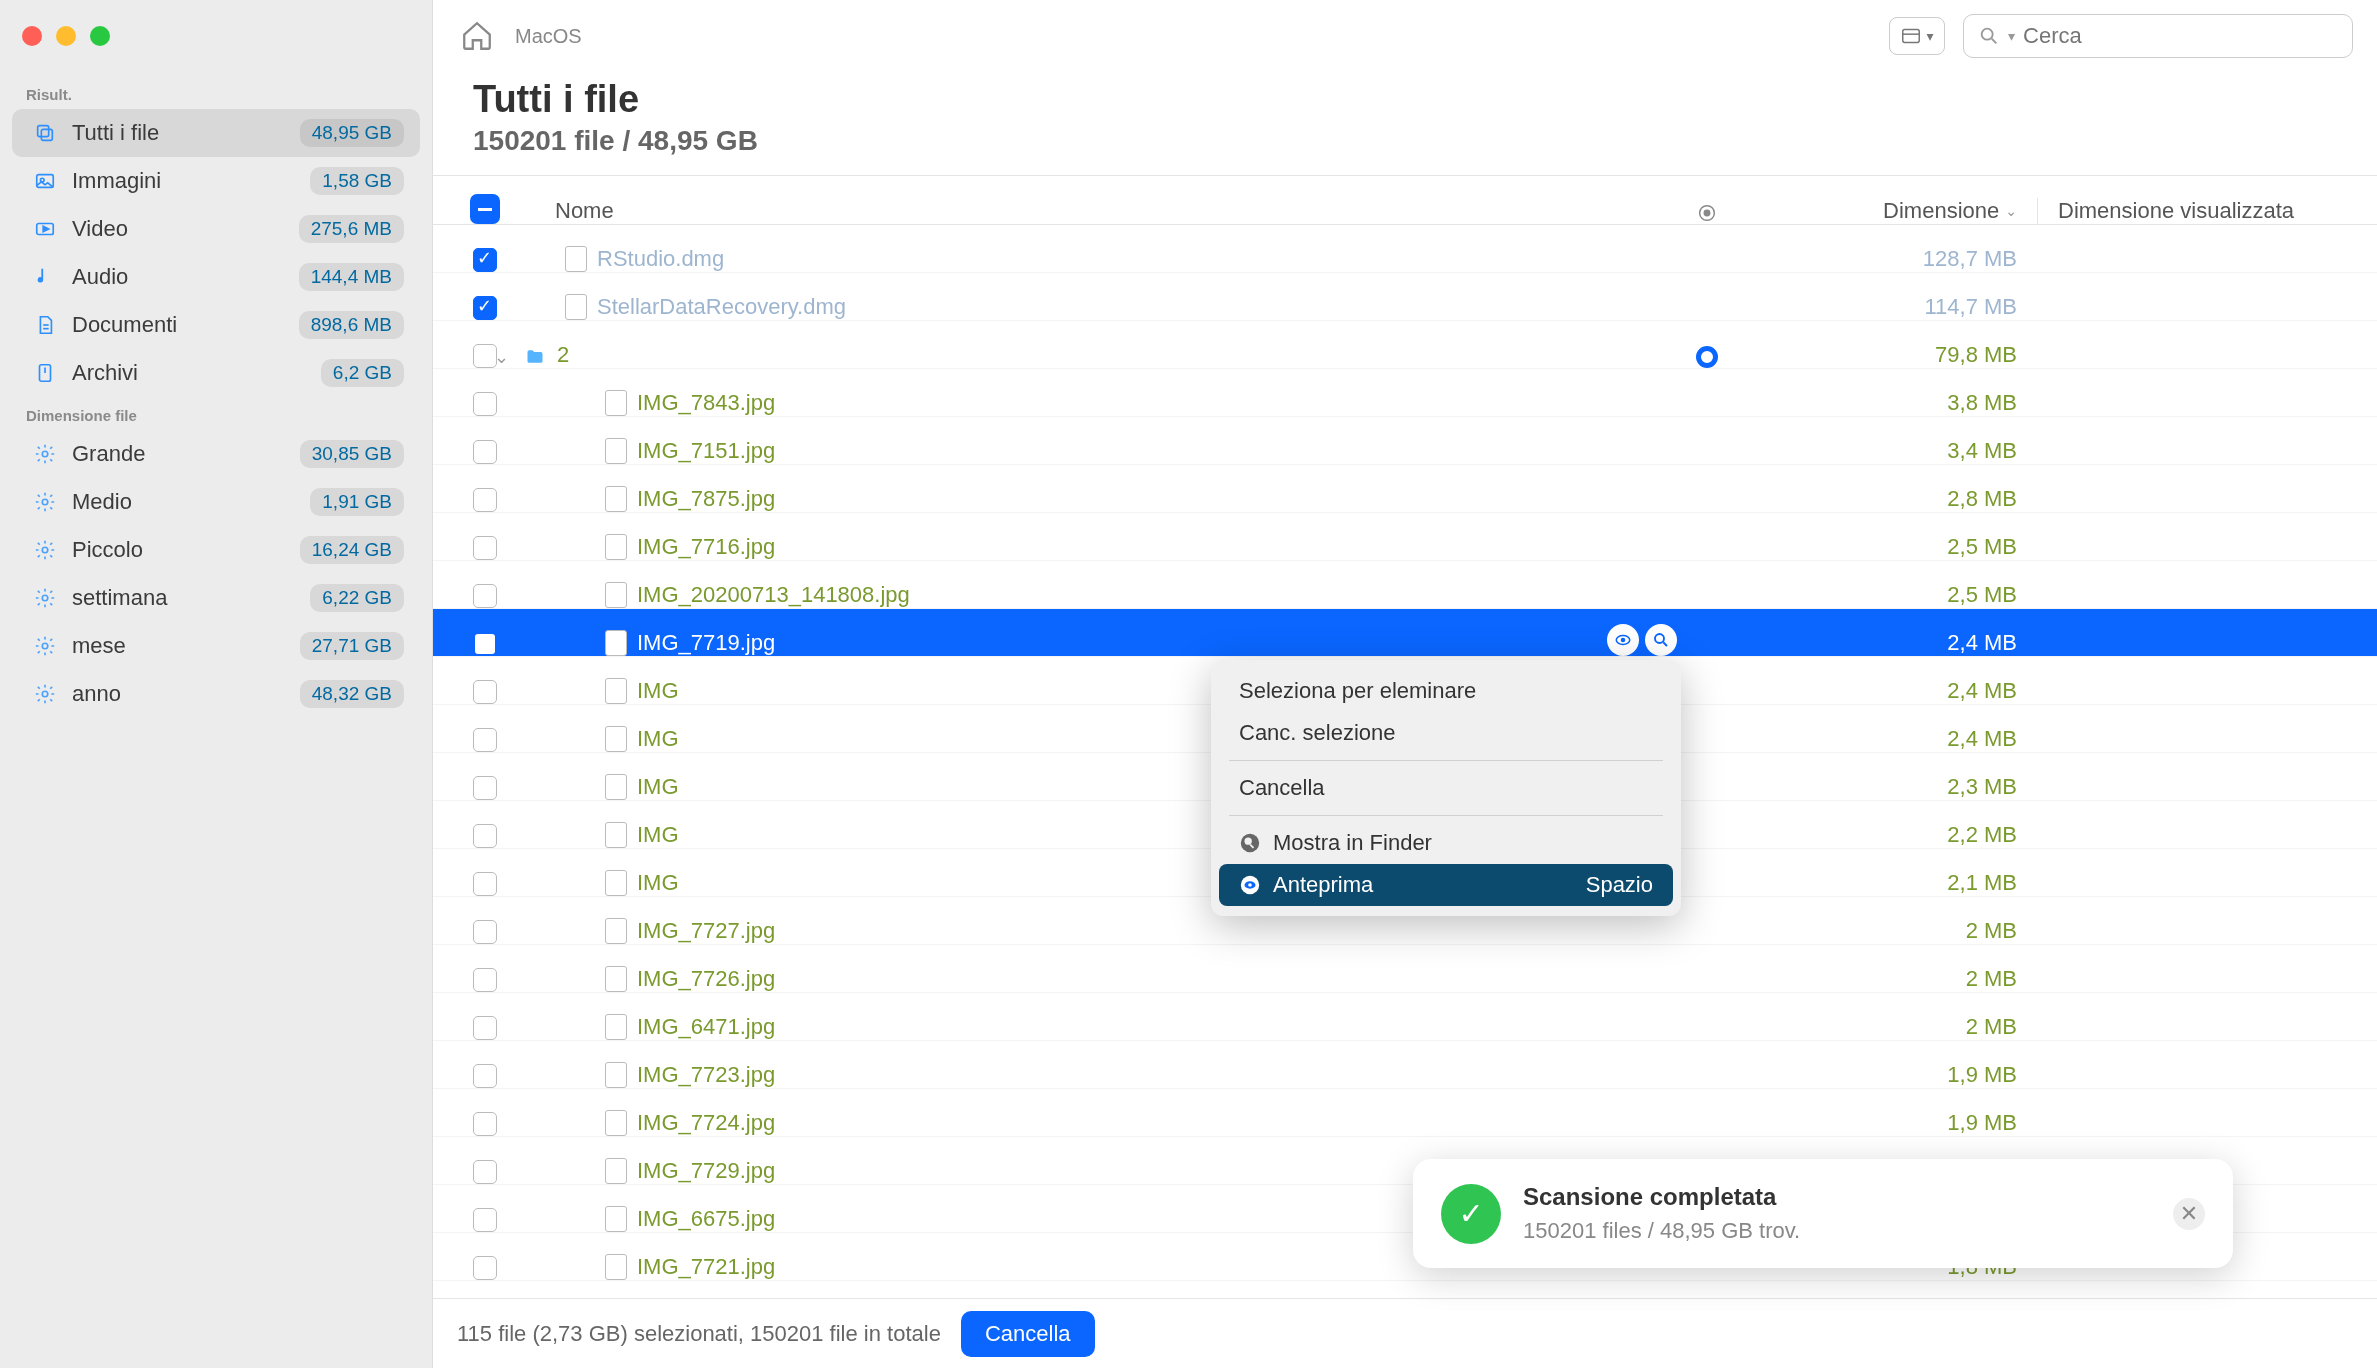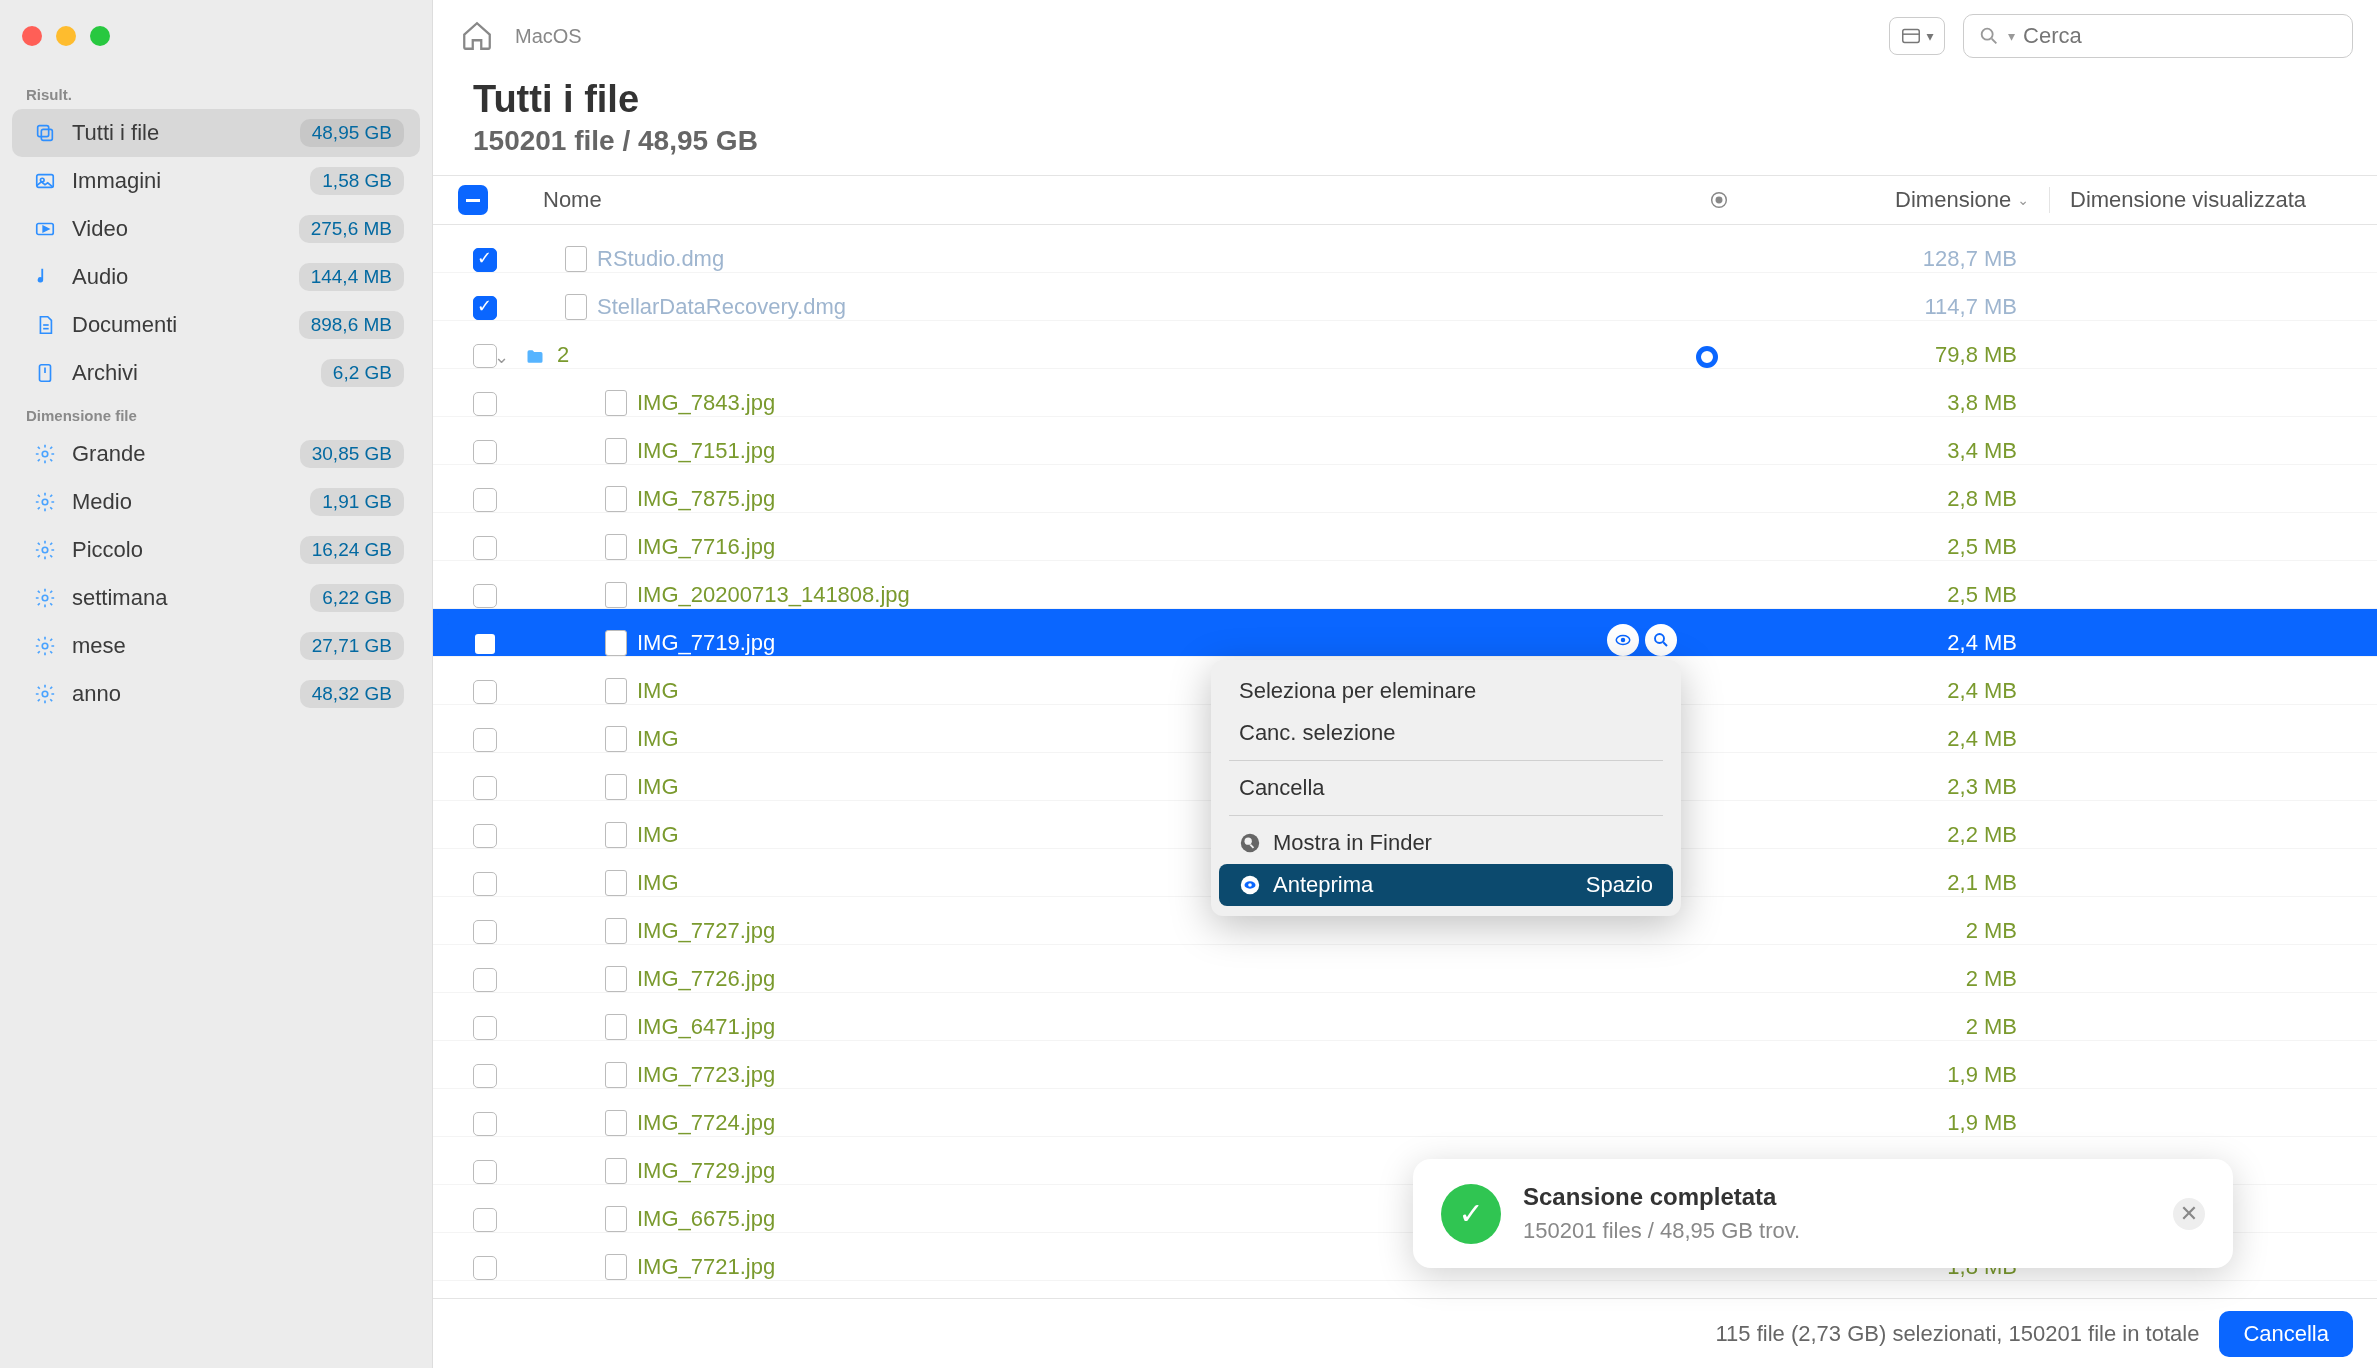--- a/index.html
+++ b/index.html
@@ -23,21 +23,21 @@
 .home-icon { width: 40px; height: 40px; display:flex; align-items:center; justify-content:center; color: #777; }
 .title-block { flex: 1; }
 .title-block .title { font-size: 28px; font-weight: 700; color: #333; }
 .title-block .subtitle { font-size: 20px; color: #888; }
 .view-toggle { width: 56px; height: 38px; border:1px solid #ccc; border-radius:8px; display:flex; align-items:center; justify-content:center; color:#666; gap:4px; }
 .search-box { width: 390px; height: 44px; border:1px solid #ccc; border-radius: 10px; display:flex; align-items:center; padding: 0 14px; gap:8px; }
 .search-box input { border:none; outline:none; flex:1; font-size:22px; background:transparent; }
 .heading-area { padding: 6px 40px 18px 40px; }
 .heading-area h1 { font-size: 38px; font-weight: 700; color:#333; }
 .heading-area .sub { font-size: 28px; font-weight: 600; color:#666; margin-top:4px; }
-.table-head { display:flex; align-items:center; border-top:1px solid #e4e4e4; border-bottom:1px solid #e4e4e4; padding: 0 8px; height: 50px; }
+.table-head { display:flex; align-items:flex-end; border-top:1px solid #e4e4e4; border-bottom:1px solid #e4e4e4; padding: 0 20px; height: 50px; }
 .col-check { width: 64px; display:flex; justify-content:center; }
 .col-name { flex:1; padding-left: 38px; color:#555; }
 .col-radio { width: 60px; display:flex; justify-content:center; }
 .col-size { width: 300px; text-align:right; padding-right: 20px; color:#555; display:flex; align-items:center; justify-content:flex-end; gap:6px;}
 .col-vsize { width: 320px; text-align:left; padding-left:20px; color:#555; border-left:1px solid #e4e4e4; }
 .table-body { flex:1; overflow:hidden; }
 .row { display:flex; align-items:flex-end; height: 48px; padding: 0 20px; border-bottom: 1px solid #f4f4f4; position:relative; }
 .row.selected { background: #0a66ff; color:#fff; }
 .row .file-ind { width: 160px; display:flex; align-items:center; justify-content:flex-end; gap:8px; padding-right:10px;}
 .row .fname { flex:1; color: #7a9a2e; font-size: 22px; }
@@ -63,21 +63,21 @@
 .context-menu { position:absolute; left:778px; top:660px; width:470px; background:#f0f0f0; border-radius:12px; box-shadow:0 10px 40px rgba(0,0,0,.25); padding: 10px 8px; z-index:50; }
 .context-menu .item { padding: 8px 20px; border-radius:8px; font-size:22px; color:#333; display:flex; align-items:center; gap:12px;}
 .context-menu .item.hover { background:#0c4a6e; color:#fff; }
 .context-menu hr { border:none; border-top:1px solid #d0d0d0; margin:6px 10px; }
 .context-menu .shortcut { margin-left:auto; }
 .toast { position:absolute; left:980px; bottom:100px; width:820px; background:#fff; border-radius:18px; box-shadow:0 8px 36px rgba(0,0,0,.18); padding:24px 28px; display:flex; align-items:center; gap:22px; z-index:40;}
 .toast .ok { width:60px; height:60px; border-radius:50%; background:#30c552; display:flex; align-items:center; justify-content:center; color:#fff; font-size:30px;}
 .toast .txt .t1 { font-size:24px; font-weight:600; color:#333; }
 .toast .txt .t2 { font-size:22px; color:#888; margin-top:7px;}
 .toast .xclose { margin-left:auto; width:32px; height:32px; border-radius:50%; background:#eee; color:#888; display:flex; align-items:center; justify-content:center; cursor:pointer;}
-.footer { border-top:1px solid #e4e4e4; height:70px; display:flex; align-items:center; justify-content:flex-end; padding:0 24px; gap:20px;}
+.footer { border-top:1px solid #e4e4e4; height:70px; display:flex; align-items:center; justify-content:flex-start; padding:0 24px; gap:20px;}
 .footer .status { color:#666; font-size:22px;}
 .footer .btn { background:#0a66ff; color:#fff; padding:10px 24px; border-radius:10px; font-size:22px; cursor:pointer; border:none;}
 svg { display:block; }
 </style>
 </head>
 <body>
 
 <div class="app">
   <aside class="sidebar">
     <div class="traffic">

